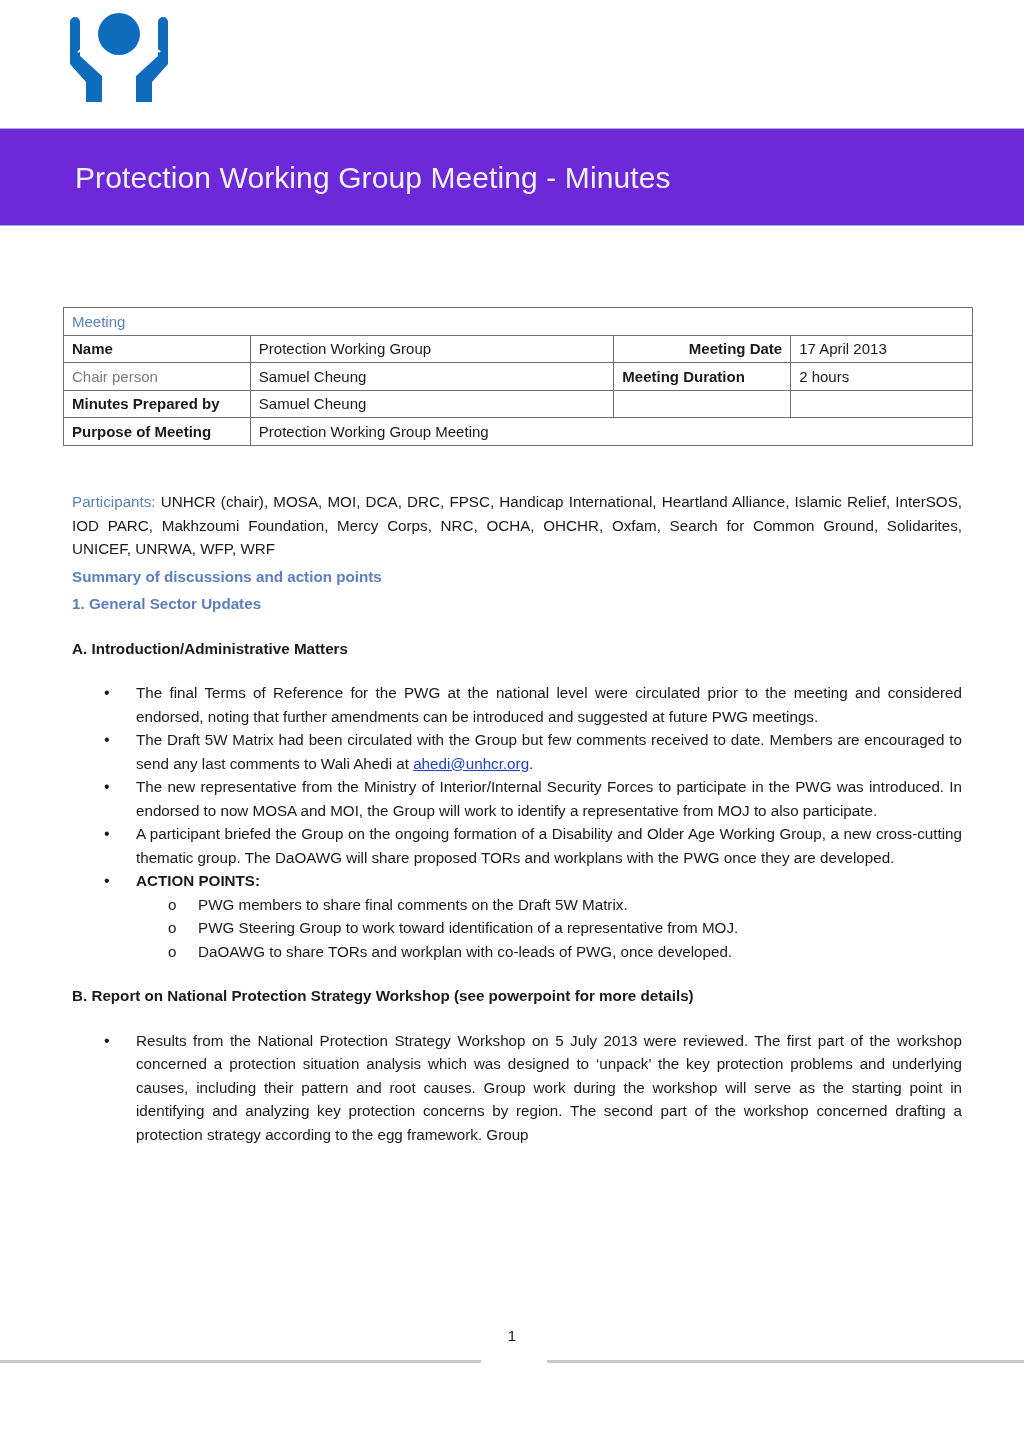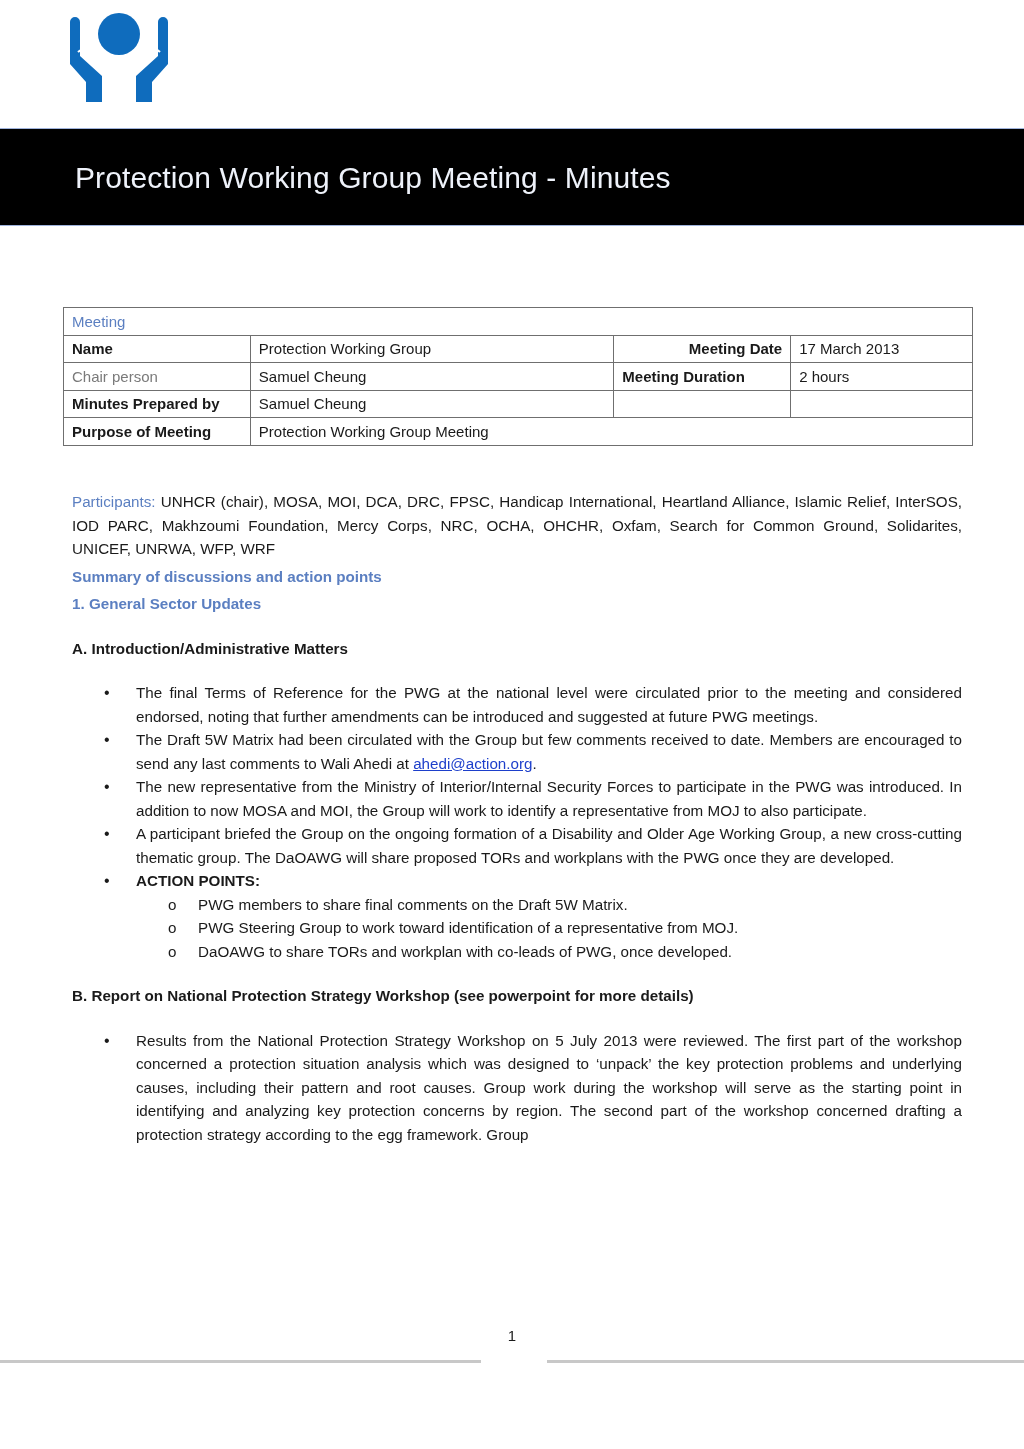--- a/index.html
+++ b/index.html
@@ -1,21 +1,21 @@
 <!DOCTYPE html>
 <html><head>
 <meta charset="utf-8">
 <style>
   * { box-sizing: border-box; margin: 0; padding: 0; }
   html, body { width: 1024px; height: 1449px; background: #ffffff; overflow: hidden; }
   body { position: relative; font-family: "Liberation Sans", "DejaVu Sans", sans-serif; color: #1a1a1a; }
 
   .logo { position: absolute; left: 68px; top: 12px; width: 102px; height: 92px; }
 
-  .banner { position: absolute; left: 0; top: 128px; width: 1024px; height: 98px; background: #000000; border-top: 1px solid #9fb3dc; border-bottom: 1px solid #9fb3dc; text-align: right; }
+  .banner { position: absolute; left: 0; top: 128px; width: 1024px; height: 98px; background: #6d28d9; border-top: 1px solid #9fb3dc; border-bottom: 1px solid #9fb3dc; text-align: right; }
   .banner-title { position: absolute; left: 75px; top: 32px; font-size: 30px; color: #eef2fa; letter-spacing: 0.1px; }
 
   table.meta { position: absolute; left: 63px; top: 307px; width: 910px; border-collapse: collapse; font-size: 15px; }
   table.meta td { border: 1.5px solid #6f6f6f; height: 27.5px; padding: 0 8px; vertical-align: middle; }
   table.meta td.hdr { text-align: left; color: #5b7fc1; }
   table.meta td.lbl { font-weight: bold; }
   table.meta td.lbl.muted { font-weight: normal; color: #7a7a7a; }
   .c1 { width: 187px; } .c2 { width: 364px; } .c3 { width: 177px; text-align: right; } .c4 { width: 182px; }
 
   .content { position: absolute; left: 72px; top: 490px; width: 890px; font-size: 15.2px; line-height: 23.5px; }
@@ -53,21 +53,21 @@
 
 <table class="meta">
   <tbody>
       <tr>
     <td class="hdr" colspan="4">Meeting</td>
   </tr>
   <tr>
     <td class="lbl c1">Name</td>
     <td class="c2">Protection Working Group</td>
     <td class="lbl c3">Meeting Date</td>
-    <td class="c4">17 March 2013</td>
+    <td class="c4">17 April 2013</td>
   </tr>
   <tr>
     <td class="lbl muted">Chair person</td>
     <td>Samuel Cheung</td>
     <td class="lbl">Meeting Duration</td>
     <td>2 hours</td>
   </tr>
   <tr>
     <td class="lbl">Minutes Prepared by</td>
     <td>Samuel Cheung</td>
@@ -85,22 +85,22 @@
   <p class="para"><span class="blue">Participants:</span><span> UNHCR (chair), MOSA, MOI, DCA, DRC, FPSC, Handicap International, Heartland Alliance, Islamic Relief, InterSOS, IOD PARC, Makhzoumi Foundation, Mercy Corps, NRC, OCHA, OHCHR, Oxfam, Search for Common Ground, Solidarites, UNICEF, UNRWA, WFP, WRF</span></p>
 
   <p class="sec">Summary of discussions and action points</p>
 
   <p class="sec">1. General Sector Updates</p>
 
   <p class="subsec">A. Introduction/Administrative Matters</p>
 
   <ul class="bullets">
     <li><span class="dot">•</span><span>The final Terms of Reference for the PWG at the national level were circulated prior to the meeting and considered endorsed, noting that further amendments can be introduced and suggested at future PWG meetings.</span></li>
-    <li><span class="dot">•</span><span>The Draft 5W Matrix had been circulated with the Group but few comments received to date. Members are encouraged to send any last comments to Wali Ahedi at </span><a class="link" href="#">ahedi@action.org</a><span>.</span></li>
-    <li><span class="dot">•</span><span>The new representative from the Ministry of Interior/Internal Security Forces to participate in the PWG was introduced. In addition to now MOSA and MOI, the Group will work to identify a representative from MOJ to also participate.</span></li>
+    <li><span class="dot">•</span><span>The Draft 5W Matrix had been circulated with the Group but few comments received to date. Members are encouraged to send any last comments to Wali Ahedi at </span><a class="link" href="#">ahedi@unhcr.org</a><span>.</span></li>
+    <li><span class="dot">•</span><span>The new representative from the Ministry of Interior/Internal Security Forces to participate in the PWG was introduced. In endorsed to now MOSA and MOI, the Group will work to identify a representative from MOJ to also participate.</span></li>
     <li><span class="dot">•</span><span>A participant briefed the Group on the ongoing formation of a Disability and Older Age Working Group, a new cross-cutting thematic group. The DaOAWG will share proposed TORs and workplans with the PWG once they are developed.</span></li>
     <li><span class="dot">•</span><span class="ap">ACTION POINTS:</span>
       <ul class="sub">
         <li><span class="circ">o</span><span>PWG members to share final comments on the Draft 5W Matrix.</span></li>
         <li><span class="circ">o</span><span>PWG Steering Group to work toward identification of a representative from MOJ.</span></li>
         <li><span class="circ">o</span><span>DaOAWG to share TORs and workplan with co-leads of PWG, once developed.</span></li>
       </ul>
     </li>
   </ul>
 

